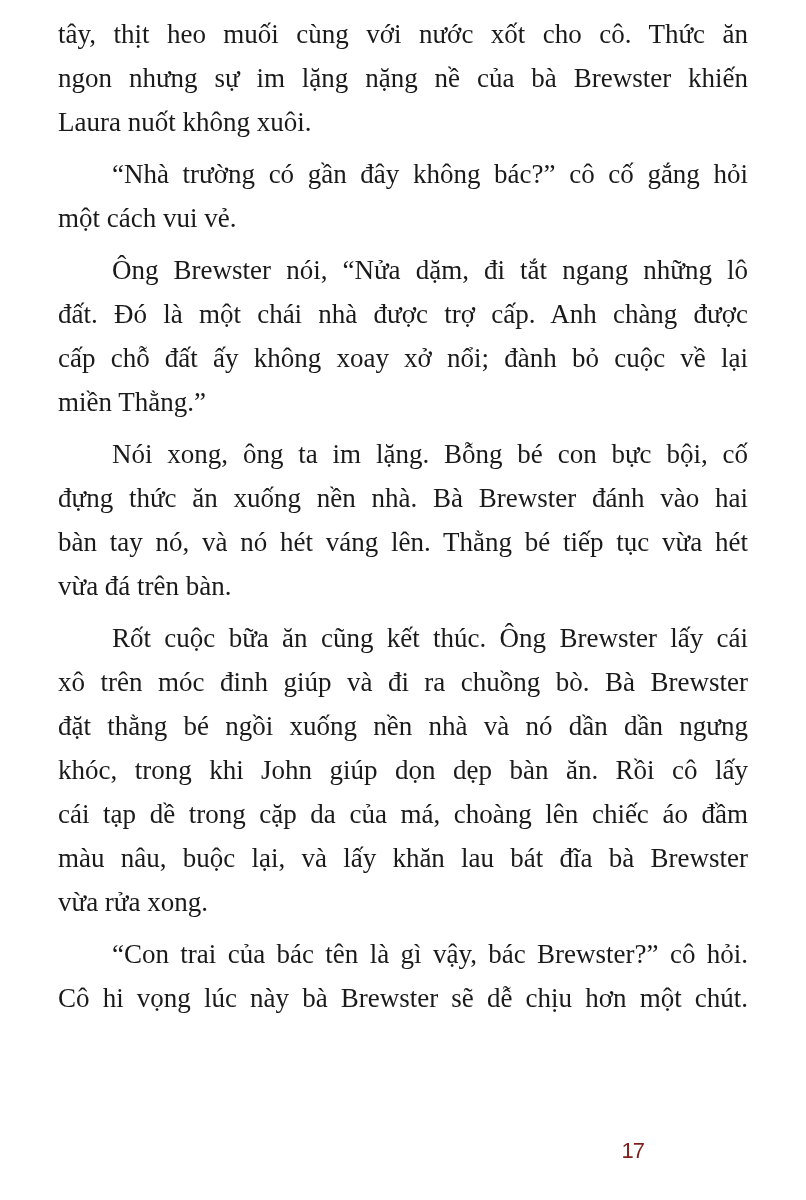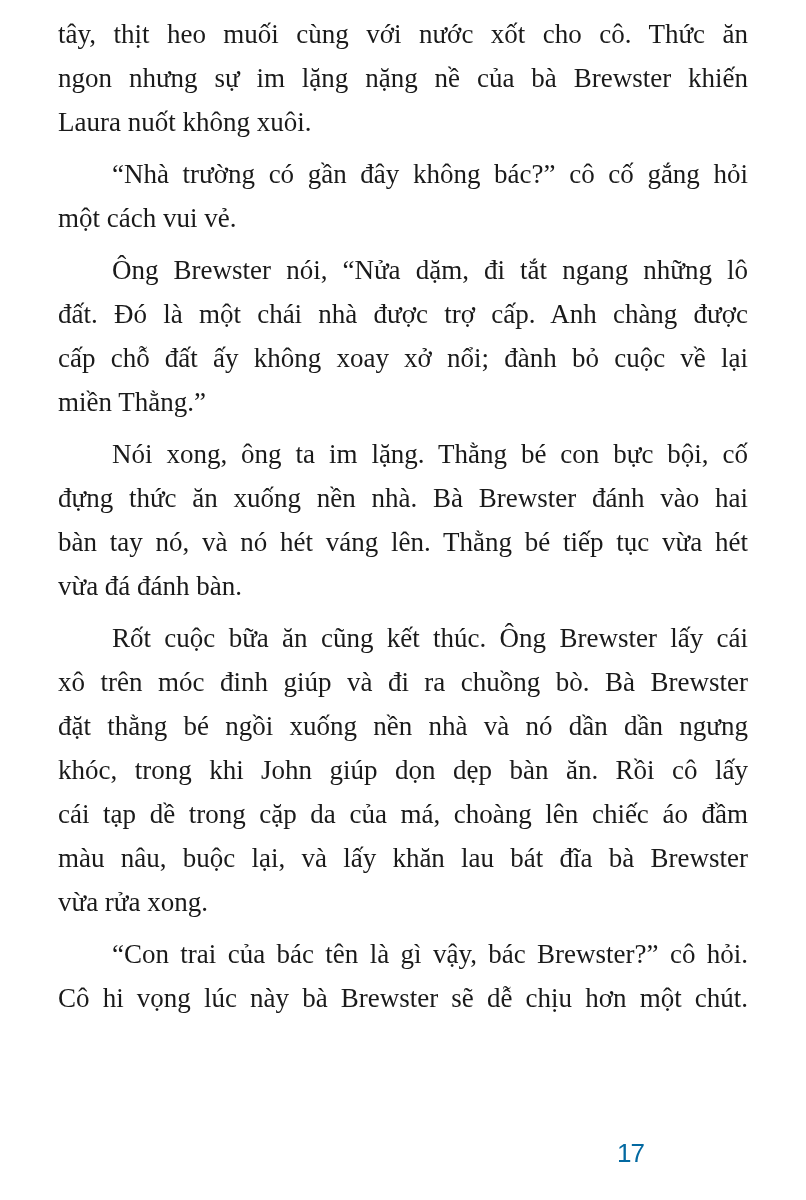--- a/index.html
+++ b/index.html
@@ -16,21 +16,21 @@
   .para {
     margin: 0 0 8px 0;
     text-align: justify;
     text-align-last: left;
   }
   .line { display: block; text-align: justify; text-align-last: justify; white-space: nowrap; }
   .line.last { text-align-last: left; }
   .page-number {
     position: absolute; right: 58px; top: 1138px;
     font-family: "Liberation Sans", "DejaVu Sans", sans-serif;
-    font-size: 26px; font-weight: normal; color: #0369a1; letter-spacing: -1px;
+    font-size: 22px; font-weight: normal; color: #7f1d1d; letter-spacing: -1px;
   }
 </style>
 </head>
 <body>
 
 <div class="page">
   <div class="text-block">
 
     <p class="para">
       <span class="line">tây, thịt heo muối cùng với nước xốt cho cô. Thức ăn</span>
@@ -44,24 +44,24 @@
     </p>
 
     <p class="para">
       <span class="line" style="padding-left:54px">Ông Brewster nói, “Nửa dặm, đi tắt ngang những lô</span>
       <span class="line">đất. Đó là một chái nhà được trợ cấp. Anh chàng được</span>
       <span class="line">cấp chỗ đất ấy không xoay xở nổi; đành bỏ cuộc về lại</span>
       <span class="line last">miền Thằng.”</span>
     </p>
 
     <p class="para">
-      <span class="line" style="padding-left:54px">Nói xong, ông ta im lặng. Thằng bé con bực bội, cố</span>
+      <span class="line" style="padding-left:54px">Nói xong, ông ta im lặng. Bỗng bé con bực bội, cố</span>
       <span class="line">đựng thức ăn xuống nền nhà. Bà Brewster đánh vào hai</span>
       <span class="line">bàn tay nó, và nó hét váng lên. Thằng bé tiếp tục vừa hét</span>
-      <span class="line last">vừa đá đánh bàn.</span>
+      <span class="line last">vừa đá trên bàn.</span>
     </p>
 
     <p class="para">
       <span class="line" style="padding-left:54px">Rốt cuộc bữa ăn cũng kết thúc. Ông Brewster lấy cái</span>
       <span class="line">xô trên móc đinh giúp và đi ra chuồng bò. Bà Brewster</span>
       <span class="line">đặt thằng bé ngồi xuống nền nhà và nó dần dần ngưng</span>
       <span class="line">khóc, trong khi John giúp dọn dẹp bàn ăn. Rồi cô lấy</span>
       <span class="line">cái tạp dề trong cặp da của má, choàng lên chiếc áo đầm</span>
       <span class="line">màu nâu, buộc lại, và lấy khăn lau bát đĩa bà Brewster</span>
       <span class="line last">vừa rửa xong.</span>

